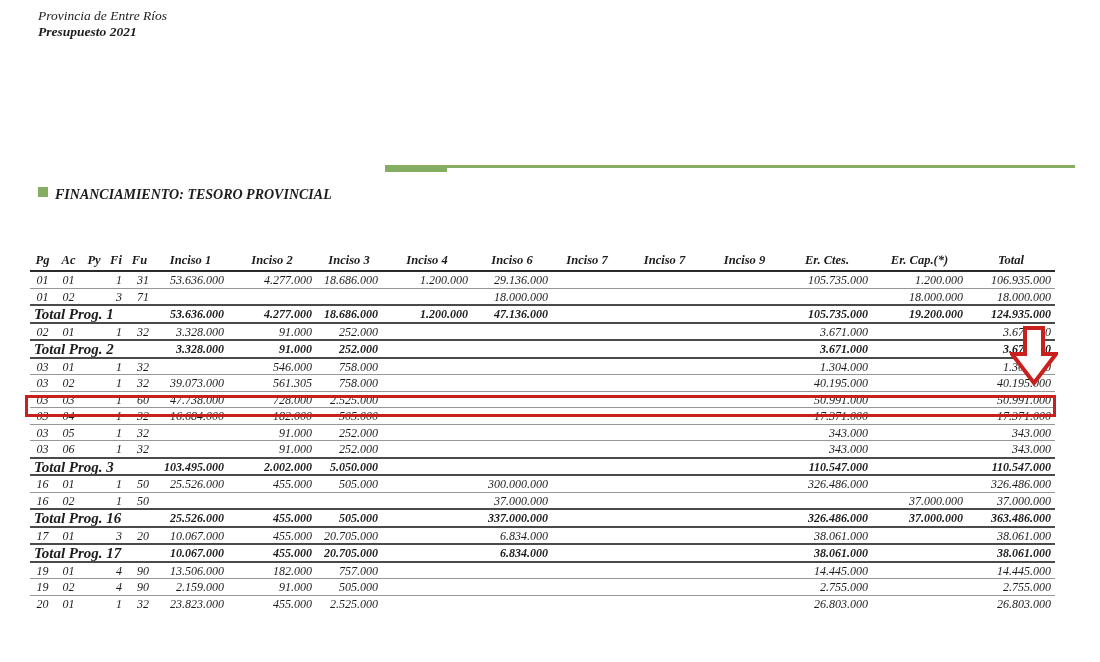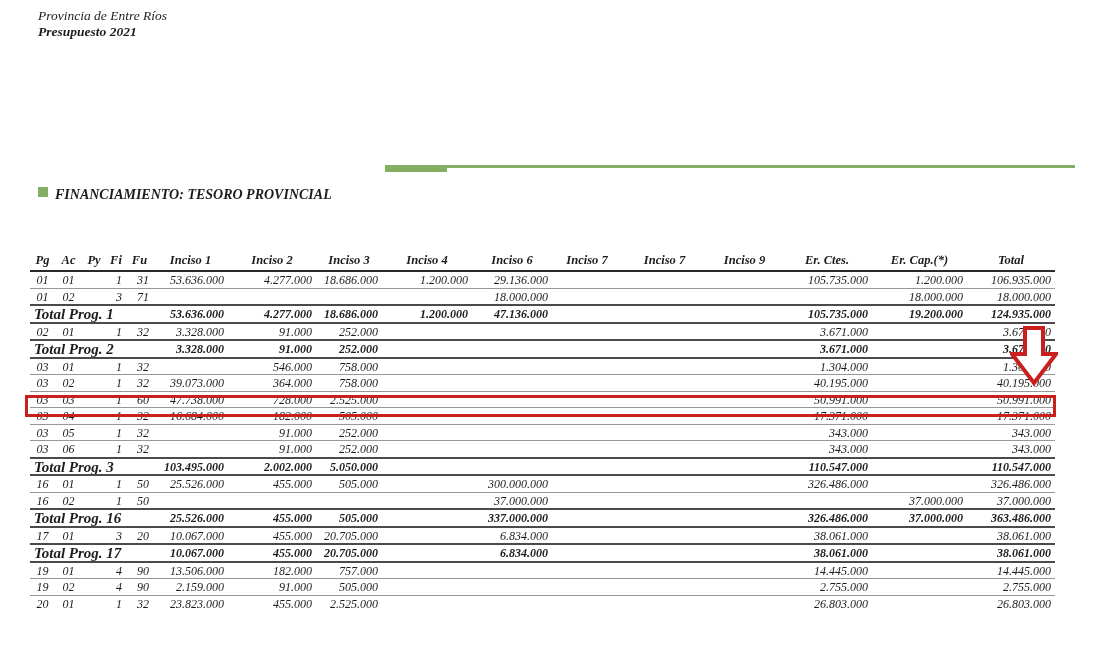--- a/index.html
+++ b/index.html
@@ -202,21 +202,21 @@
           <td class="num"></td>
           <td class="num">1.304.000</td>
         </tr>
         <tr class="detail-row">
           <td class="c-pg">03</td>
           <td class="c-ac">02</td>
           <td class="c-py"></td>
           <td class="c-fi">1</td>
           <td class="c-fu">32</td>
           <td class="num">39.073.000</td>
-          <td class="num">364.000</td>
+          <td class="num">561.305</td>
           <td class="num">758.000</td>
           <td class="num"></td>
           <td class="num"></td>
           <td class="num"></td>
           <td class="num"></td>
           <td class="num"></td>
           <td class="num">40.195.000</td>
           <td class="num"></td>
           <td class="num">40.195.000</td>
         </tr>

